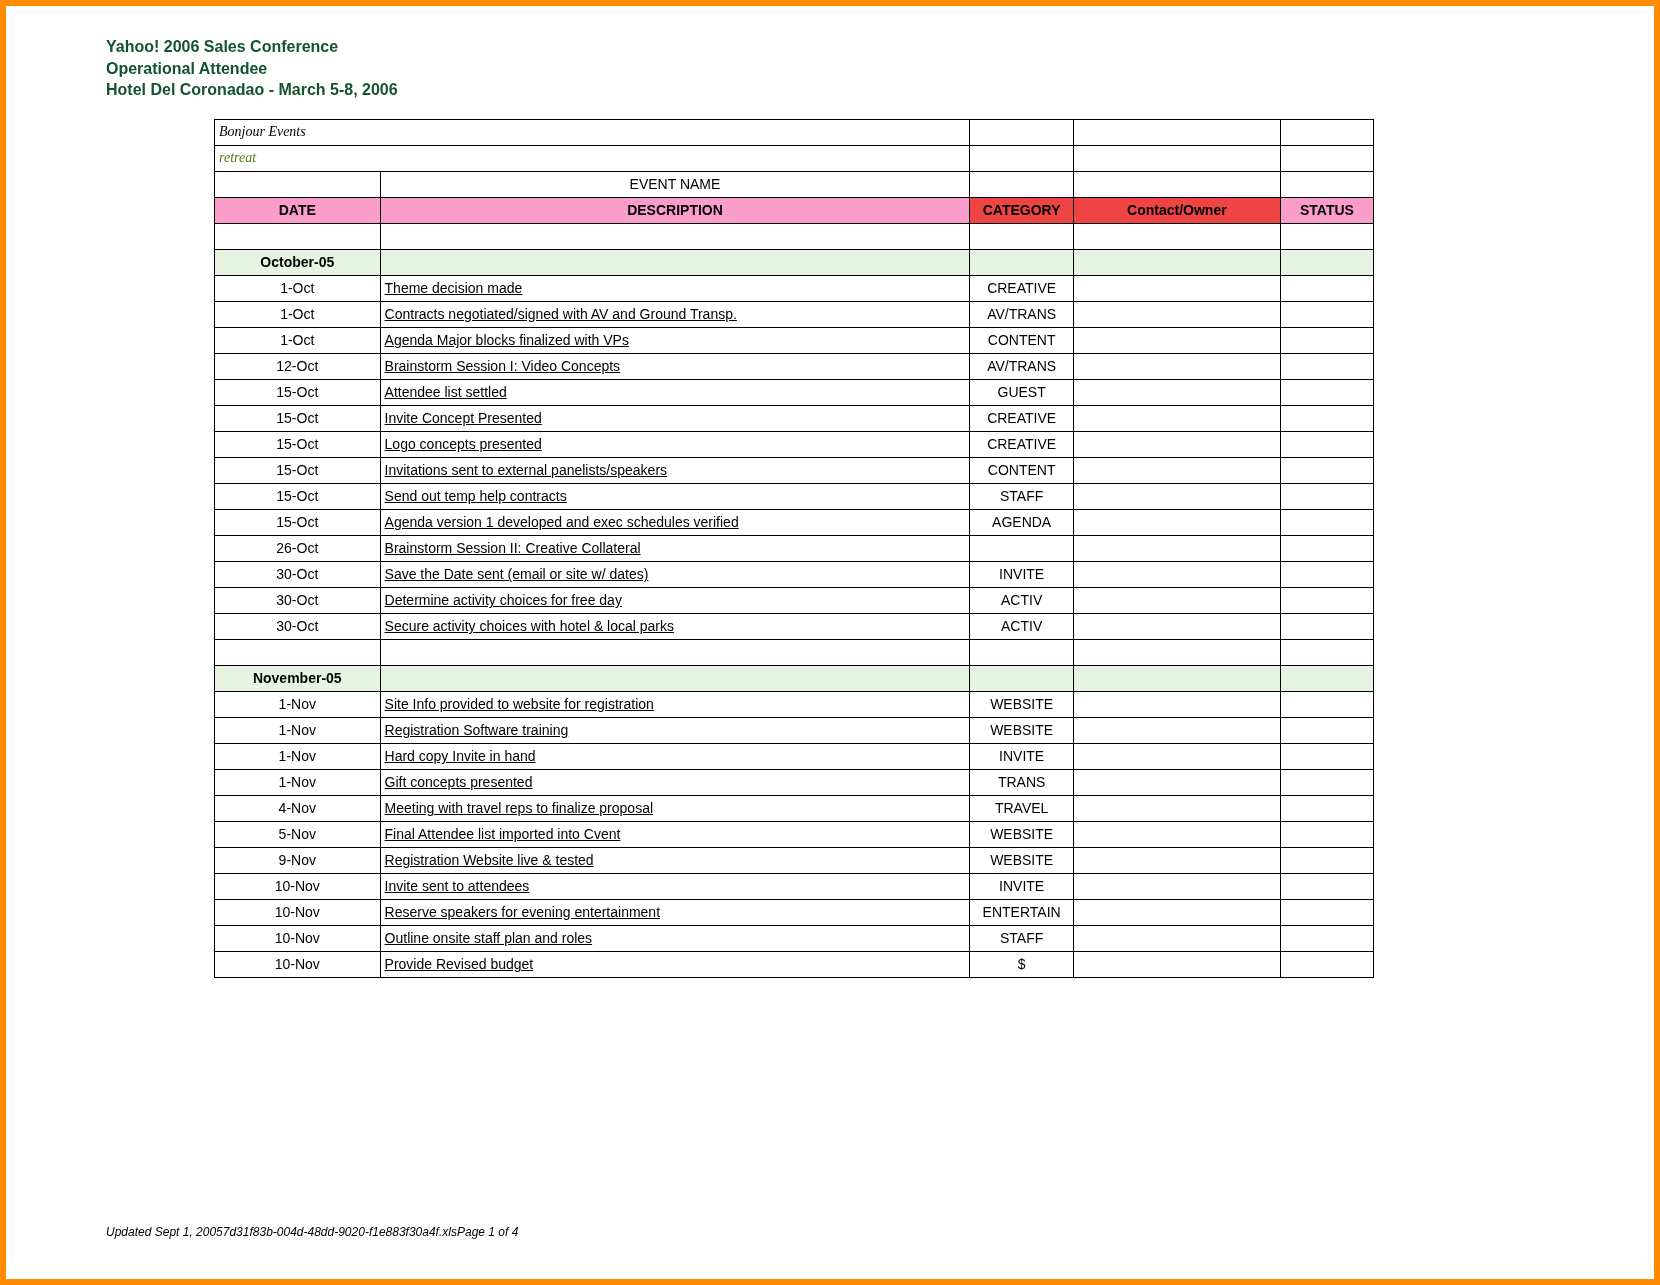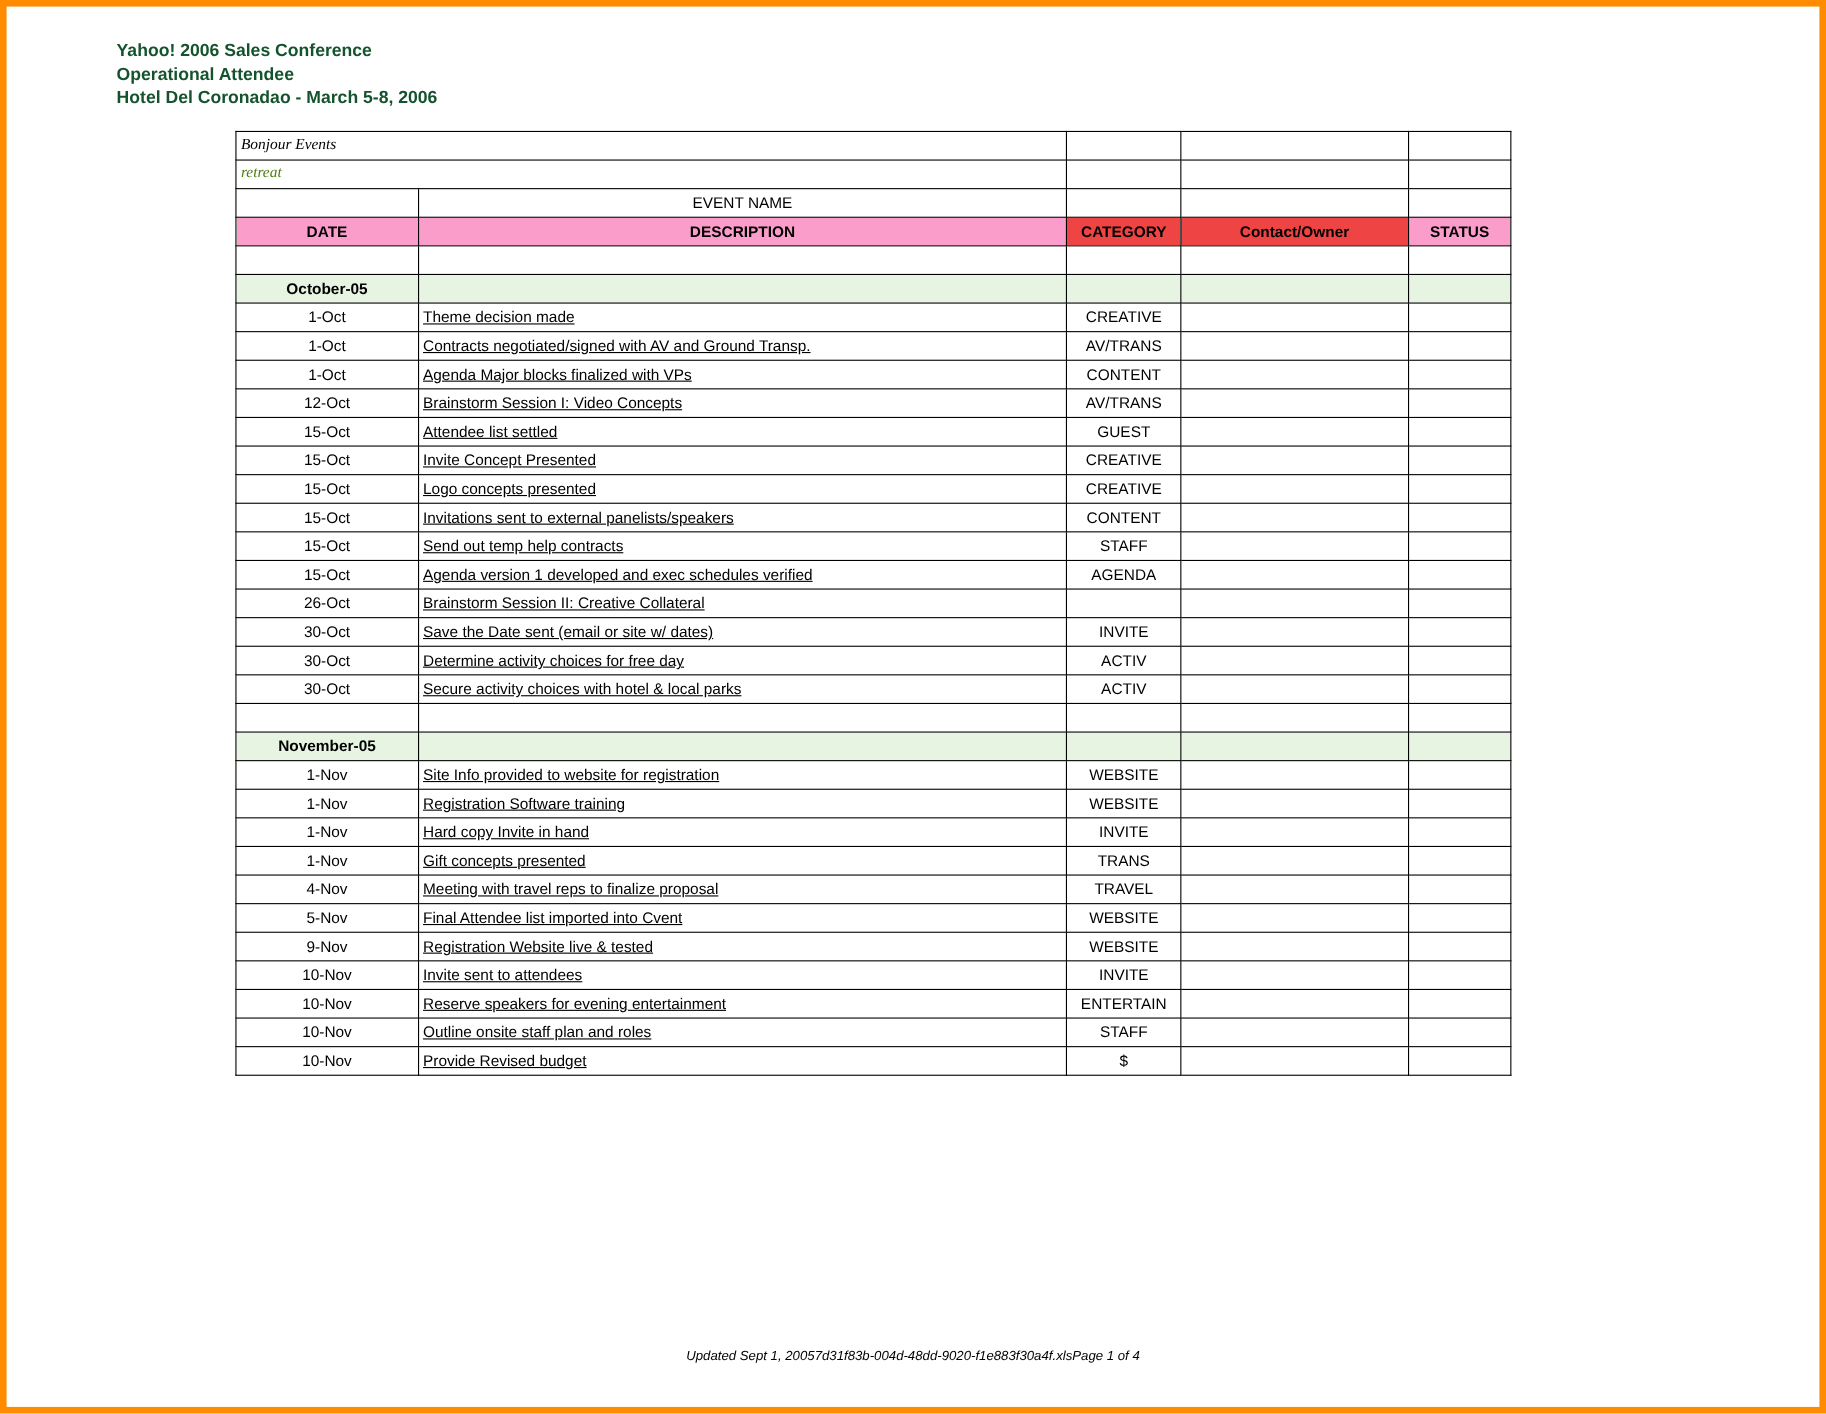--- a/index.html
+++ b/index.html
@@ -75,21 +75,21 @@
 
   .footer {
     position: absolute;
     bottom: 40px;
     left: 100px;
     right: 100px;
     font-size: 12px;
     font-style: italic;
     color: #000;
     display: flex;
-    justify-content: center;
+    justify-content: flex-start;
   }
 </style>
 </head>
 <body>
 
 <div class="outer-frame">
 
   <div class="header-block">
     <div>Yahoo! 2006 Sales Conference</div>
     <div>Operational Attendee</div>

